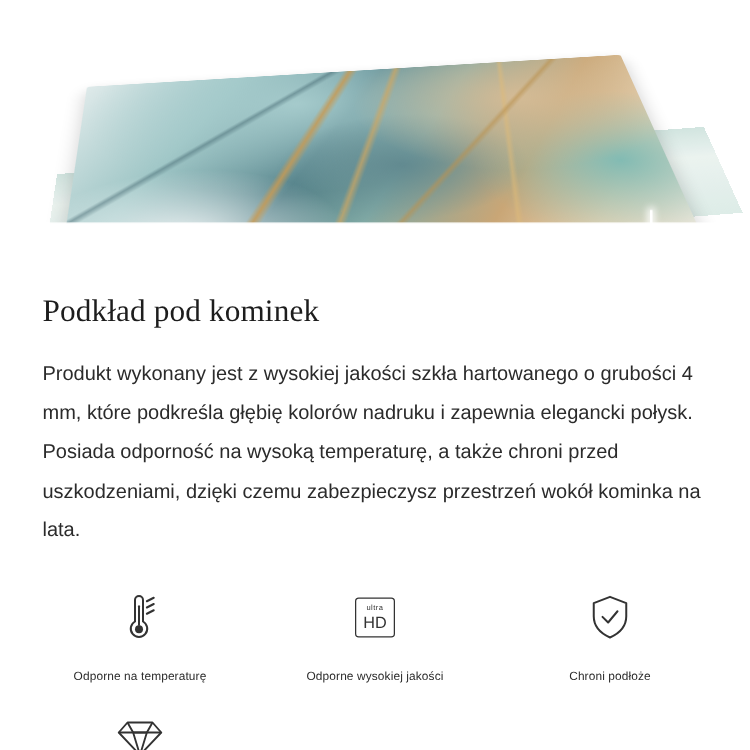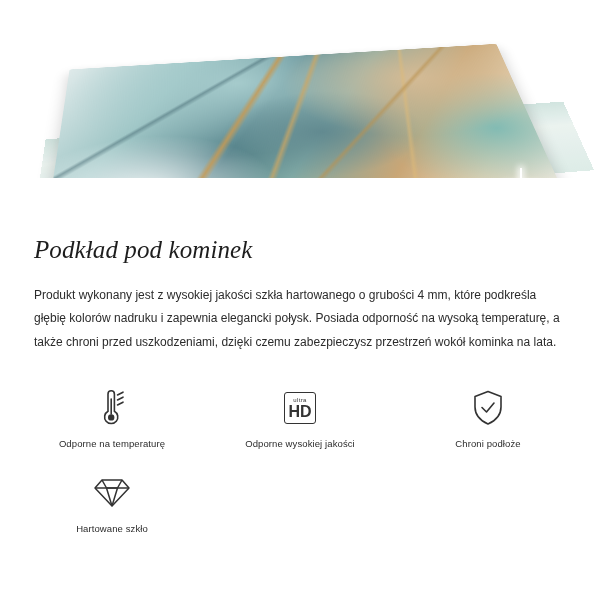--- a/index.html
+++ b/index.html
@@ -110,28 +110,27 @@
     padding: 18px 34px 0 34px;
   }
   h1.title {
     margin: 0;
     font-family: "Liberation Serif", serif;
     font-size: 25px;
     line-height: 1.32;
     font-weight: 400;
     color: #1d1d1d;
     letter-spacing: 0.1px;
-    font-style: italic;
   }
   h1.title .line2 {
     display: block;
   }
   p.desc {
     margin: 18px 0 0 0;
-    font-size: 12px;
+    font-size: 16px;
     line-height: 1.95;
     color: #2b2b2b;
     max-width: 540px;
   }
 
   
   .features {
     margin-top: 28px;
     padding: 0 18px;
     display: grid;
@@ -145,21 +144,21 @@
     justify-content: flex-start;
   }
   .feature-icon {
     width: 52px;
     height: 52px;
     display: flex;
     align-items: center;
     justify-content: center;
   }
   .feature-label {
-    margin-top: 4px;
+    margin-top: 16px;
     font-size: 9.5px;
     color: #2b2b2b;
     text-align: center;
     letter-spacing: 0.1px;
   }
   .hd-box {
     width: 30px;
     height: 30px;
     border: 1.6px solid #333;
     border-radius: 3px;
@@ -168,22 +167,22 @@
     align-items: center;
     justify-content: center;
     line-height: 1;
   }
   .hd-box .ultra {
     font-size: 6px;
     letter-spacing: 0.4px;
     color: #333;
   }
   .hd-box .hd {
-    font-size: 16px;
-    font-weight: bold;
+    font-size: 13px;
+    font-weight: normal;
     color: #333;
     margin-top: 1px;
   }
   svg { display: block; }
 </style>
 </head>
 <body>
 
 <div class="page">
 

